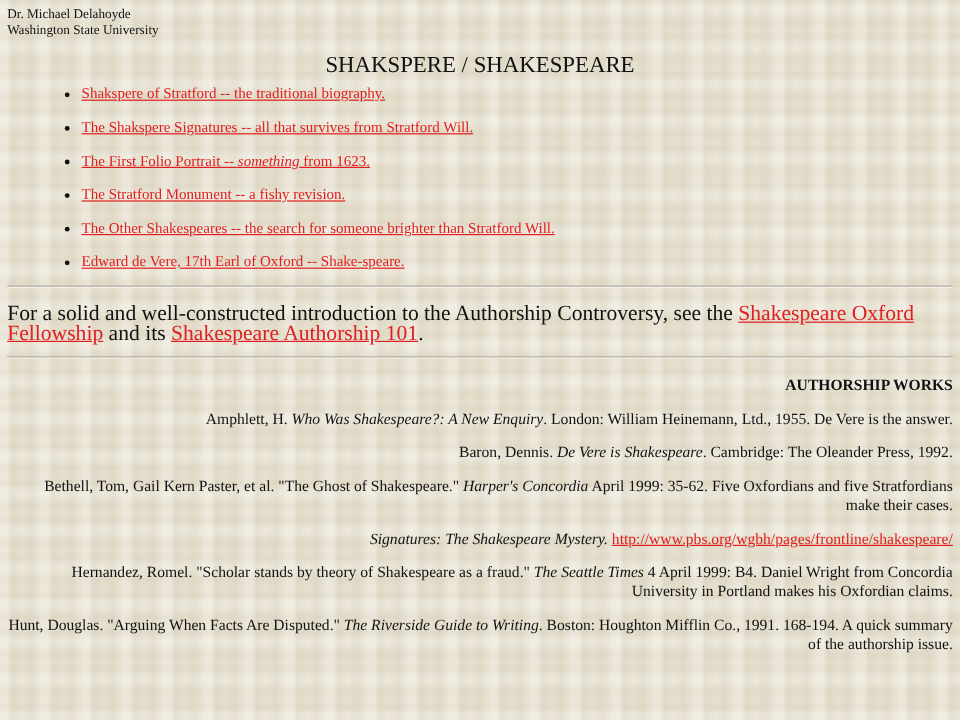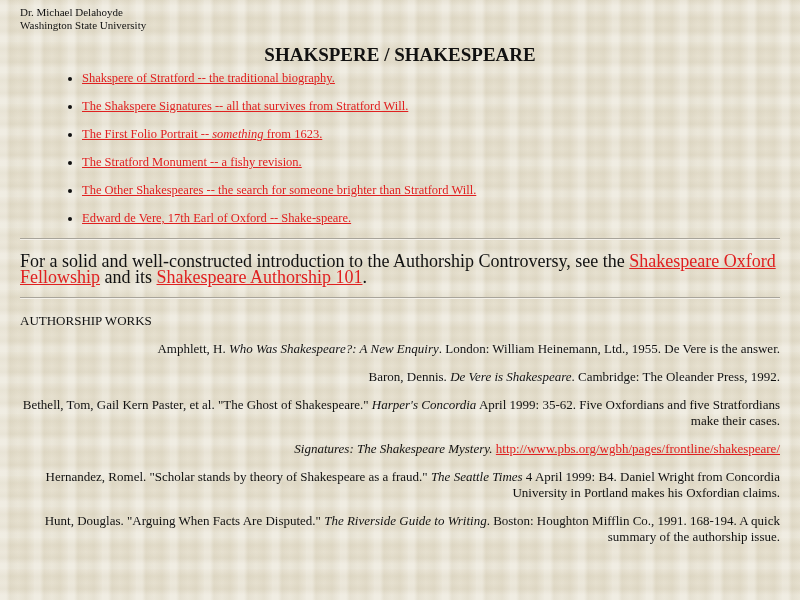--- a/index.html
+++ b/index.html
@@ -12,30 +12,30 @@
       overflow: hidden;
       font-family: "Liberation Serif", serif;
       color: #111;
       background-color: #e6e0cf;
       background-image:
         repeating-linear-gradient(90deg, rgba(255,255,255,0.25) 0px, rgba(255,255,255,0.25) 6px, rgba(180,170,140,0.10) 10px, rgba(255,255,255,0.0) 18px, rgba(190,180,150,0.12) 26px, rgba(255,255,255,0.18) 34px),
         repeating-linear-gradient(0deg, rgba(255,255,255,0.22) 0px, rgba(255,255,255,0.22) 5px, rgba(180,170,140,0.10) 11px, rgba(255,255,255,0.0) 17px, rgba(190,180,150,0.12) 24px, rgba(255,255,255,0.16) 31px);
       position: relative;
     }
     .page {
-      padding: 0 20px;
+      padding: 0 6px;
     }
     .author-block {
       font-size: 11px;
       line-height: 13px;
       padding-top: 6px;
     }
     .page-title {
       text-align: center;
-      font-weight: bold;
+      font-weight: normal;
       font-size: 19px;
       line-height: 21px;
       margin-top: 12px;
     }
     ul.toc {
       margin: 6px 0 0 0;
       padding-left: 62px;
       list-style: disc;
     }
     ul.toc li {
@@ -55,22 +55,22 @@
       border-bottom: 1px solid #f4f1ea;
       margin: 0 0;
       height: 0;
     }
     .intro {
       font-size: 18px;
       line-height: 16px;
       margin: 13px 0 12px 0;
     }
     .section-heading {
-      text-align: left;
-      font-weight: normal;
+      text-align: right;
+      font-weight: bold;
       font-size: 13px;
       line-height: 16px;
       margin: 14px 0 12px 0;
     }
     .bib-entry {
       font-size: 13px;
       line-height: 16px;
       margin: 0 0 12px 0;
       text-align: right;
     }

